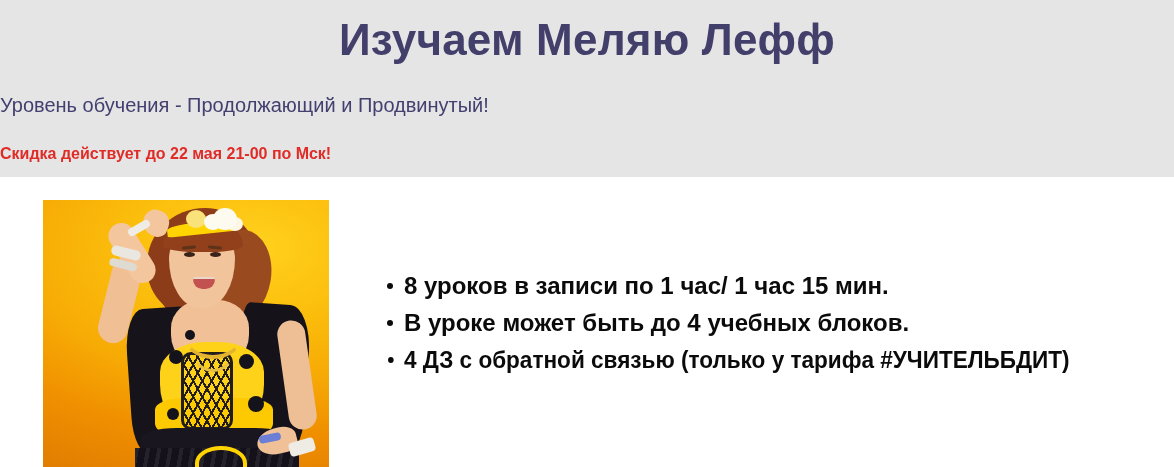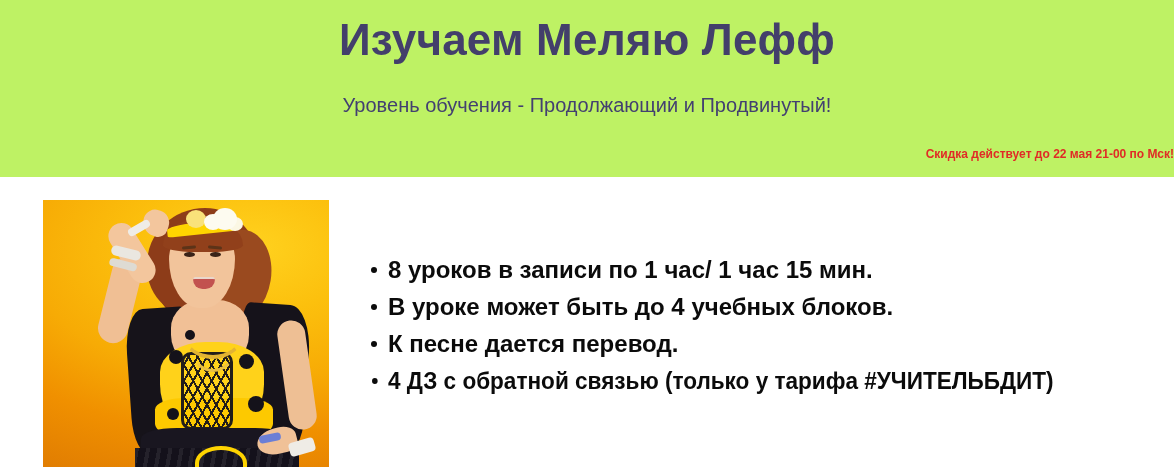--- a/index.html
+++ b/index.html
@@ -21,21 +21,21 @@
     background: #ffffff;
   }
 
   
   .header-band {
     position: absolute;
     left: 0;
     top: 0;
     width: 1174px;
     height: 177px;
-    background: #bef264;
+    background: #e5e5e5;
     box-sizing: border-box;
   }
 
   .header-title {
     position: absolute;
     left: 0;
     top: 14px;
     width: 1174px;
     text-align: center;
     font-size: 44px;
@@ -44,35 +44,34 @@
     letter-spacing: 0.2px;
     color: #433f6b;
     white-space: nowrap;
   }
 
   .header-subtitle {
     position: absolute;
     left: 0;
     top: 92px;
     width: 1174px;
-    text-align: center;
     font-size: 20px;
     font-weight: normal;
     line-height: 26px;
     color: #434070;
     white-space: nowrap;
   }
 
   .header-promo {
     position: absolute;
     left: 0;
     top: 142px;
     width: 1174px;
-    text-align: right;
-    font-size: 12px;
+    text-align: left;
+    font-size: 16px;
     font-weight: bold;
     line-height: 24px;
     color: #e02b26;
     white-space: nowrap;
   }
 
   
   .content {
     position: absolute;
     left: 0;
@@ -241,21 +240,21 @@
   }
   .hand-hip { left: 214px; top: 228px; width: 40px; height: 26px; background: #f0c197; border-radius: 50% 40% 30% 50%; transform: rotate(-14deg); }
   .nails { left: 216px; top: 234px; width: 22px; height: 8px; background: #6b7fd6; border-radius: 4px; transform: rotate(-12deg); }
   .watch { left: 246px; top: 240px; width: 26px; height: 14px; background: #efece6; border-radius: 4px; transform: rotate(-16deg); }
 
   
   .bullets {
     position: absolute;
     left: 366px;
     top: 74px;
-    margin: 0;
+    margin: 16px;
     padding: 0 0 0 22px;
     list-style: none;
   }
   .bullet-item {
     position: relative;
     font-size: 24px;
     font-weight: bold;
     line-height: 37px;
     color: #0b0b0b;
     white-space: nowrap;
@@ -336,18 +335,17 @@
         <span class="fig mouth"></span>
         <span class="fig headband"></span>
         <span class="fig flower-b"></span>
         <span class="fig flower-a"></span>
       </div>
     </div>
 
     <ul class="bullets">
       <li class="bullet-item">8 уроков в записи по 1 час/ 1 час 15 мин.</li>
       <li class="bullet-item">В уроке может быть до 4 учебных блоков.</li>
-      <li class="bullet-item">К песне дается перевод.</li>
       <li class="bullet-item condensed">4 ДЗ с обратной связью (только у тарифа #УЧИТЕЛЬБДИТ)</li>
     </ul>
 
   </div>
 </div>
 
 </body></html>

